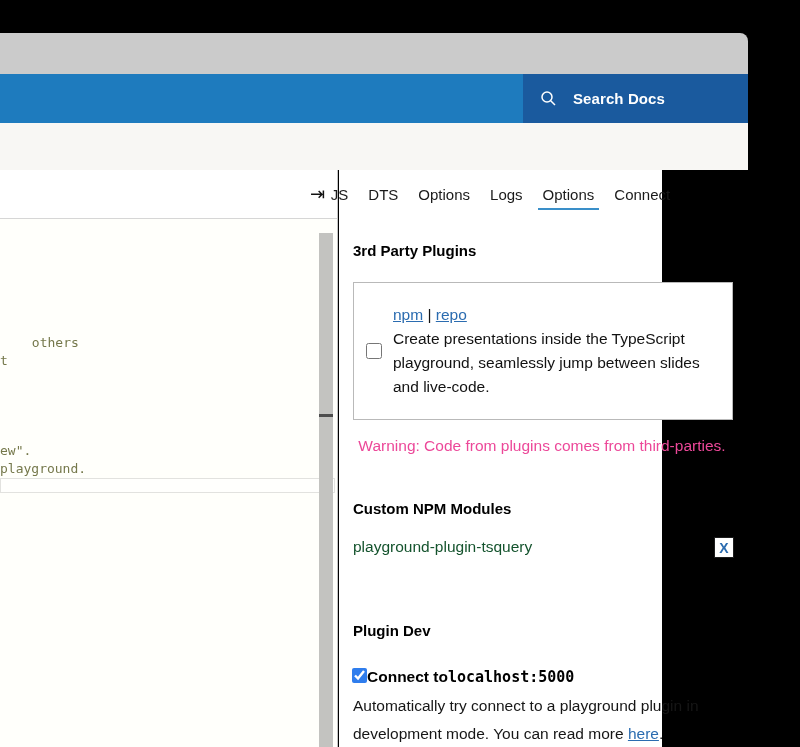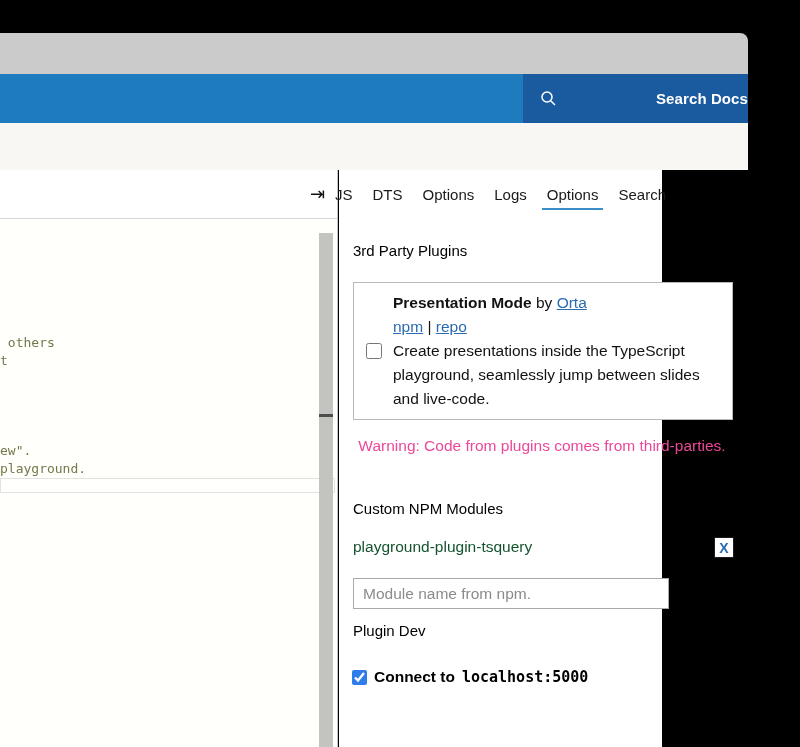--- a/index.html
+++ b/index.html
@@ -9,39 +9,39 @@
 
   
   .chrome-bar { position: absolute; top: 33px; left: 0; width: 748px; height: 41px;
     background: #cbcbcb; border-top-right-radius: 8px; }
 
   
   .nav { position: absolute; top: 74px; left: 0; width: 748px; height: 49px;
     background: var(--nav-blue, #1e7bbe); }
   .search-docs { position: absolute; top: 0; right: 0; width: 225px; height: 49px;
     background: var(--search-blue, #1a5a9e); color: #fff; display: flex;
-    align-items: center; justify-content: space-between; padding-left: 17px;
-    gap: 8px; cursor: pointer; }
+    align-items: center; justify-content: flex-start; padding-left: 17px;
+    gap: 16px; cursor: pointer; }
   .search-docs span { font-size: 15px; font-weight: 700; letter-spacing: 0.1px; }
 
   
   .substrip { position: absolute; top: 123px; left: 0; width: 748px; height: 47px;
     background: #f8f7f4; }
 
   
   .editor-pane { position: absolute; top: 170px; left: 0; width: 338px; height: 577px;
     background: #fffffb; border-right: 1px solid #c4c4c4; }
   .editor-toolbar { position: absolute; top: 0; left: 0; width: 100%; height: 49px;
     background: #fff; border-bottom: 1px solid #d6d6d6; }
   .dock-icon { position: absolute; top: 12px; right: 12px; font-size: 18px;
     color: #111; line-height: 24px; cursor: pointer; }
   .code-line { position: absolute; left: 0; white-space: pre;
     font-family: "DejaVu Sans Mono", monospace; font-size: 13px; line-height: 18px;
     color: var(--code-text, #75784b); }
-  .cl-1 { top: 164px; }
+  .cl-1 { top: 164px; padding-left: 24px; }
   .cl-2 { top: 182px; }
   .cl-3 { top: 272px; }
   .cl-4 { top: 290px; }
   .current-line { position: absolute; top: 308px; left: 0; width: 335px; height: 15px;
     border: 1px solid #e2e2df; background: #fffffd; }
   .scrollbar { position: absolute; top: 63px; right: 4px; width: 14px; height: 514px;
     background: #c3c3c0; }
   .scroll-marker { position: absolute; top: 181px; left: 0; width: 14px; height: 3px;
     background: #4d4d4d; }
 
@@ -49,21 +49,21 @@
   .sidebar { position: absolute; top: 170px; left: 339px; width: 323px; height: 577px;
     background: #fff; color: #121212; }
 
   .tabs { position: absolute; top: 14px; left: 0; width: 100%;
     display: flex; justify-content: center; gap: 10px; }
   .tab { font-size: 15px; font-weight: 500; color: #1a1a1a; padding: 2px 5px 5px 5px;
     border-bottom: 2px solid transparent; cursor: pointer; background: none; border-top: none;
     border-left: none; border-right: none; font-family: inherit; }
   .tab.active { border-bottom-color: var(--tab-underline, #3a8fc9); }
 
-  .section-h { position: absolute; left: 14px; font-size: 15px; font-weight: 400; color: #000; }
+  .section-h { position: absolute; left: 14px; font-size: 15px; font-weight: 700; color: #000; }
   .h-plugins { top: 72px; }
   .h-modules { top: 330px; }
   .h-dev { top: 452px; }
 
   .plugin-box { position: absolute; top: 112px; left: 14px; width: 380px; height: 138px;
     border: 1px solid #b9b9b9; background: #fff; display: flex; align-items: center;
     gap: 11px; padding: 10px 12px; }
   .plugin-box input[type=checkbox] { width: 16px; height: 16px; flex: 0 0 auto; cursor: pointer; }
   .plugin-info { font-size: 15.5px; line-height: 24px; }
   .plugin-title b { font-weight: 700; }
@@ -78,21 +78,21 @@
     border: 1px solid #1c1c1c; background: #fff; color: var(--link-blue, #2b6cb0);
     font-size: 14px; font-weight: 700; line-height: 18px; text-align: center;
     cursor: pointer; font-family: inherit; }
 
   .npm-input { position: absolute; top: 408px; left: 14px; width: 316px; height: 31px;
     border: 1px solid #a9a9a9; background: #fff; font-size: 15.5px; padding: 0 9px;
     color: #222; font-family: inherit; }
   .npm-input::placeholder { color: #8b8b8b; }
 
   .connect-row { position: absolute; top: 498px; left: 13px; width: 390px;
-    display: flex; align-items: center; gap: 7px; }
+    display: flex; align-items: flex-start; }
   .connect-row input[type=checkbox] { width: 15px; height: 15px;
     accent-color: var(--checkbox-blue, #2f7ded); cursor: pointer; }
   .connect-label { font-size: 15.5px; font-weight: 700; color: #000; }
   .connect-host { font-family: "DejaVu Sans Mono", monospace; font-size: 15px;
     font-weight: 700; color: #000; }
 
   .dev-desc { position: absolute; top: 522px; left: 14px; width: 392px;
     font-size: 15.5px; line-height: 28px; color: #161616; }
 </style>
 </head>
@@ -129,48 +129,47 @@
   </div>
 
   <div class="sidebar">
 
     <div class="tabs">
       <button class="tab">JS</button>
       <button class="tab">DTS</button>
       <button class="tab">Options</button>
       <button class="tab">Logs</button>
       <button class="tab active">Options</button>
-      <button class="tab">Search</button>
+      <button class="tab">Connect</button>
     </div>
 
     <h4 class="section-h h-plugins">3rd Party Plugins</h4>
 
     <div class="plugin-box">
       <input type="checkbox" style="">
       <div class="plugin-info">
-        <div class="plugin-title"><b>Presentation Mode</b><span> by </span><a class="link">Orta</a></div>
         <div><a class="link">npm</a><span> | </span><a class="link">repo</a></div>
         <div>Create presentations inside the TypeScript playground, seamlessly jump between slides and live-code.</div>
       </div>
     </div>
 
     <p class="warning">Warning: Code from plugins comes from third-parties.</p>
 
     <h4 class="section-h h-modules">Custom NPM Modules</h4>
 
     <div class="module-row">
       <span class="module-name">playground-plugin-tsquery</span>
       <button class="remove-btn">X</button>
     </div>
 
-    <input class="npm-input" type="text" placeholder="Module name from npm." style="">
 
     <h4 class="section-h h-dev">Plugin Dev</h4>
 
     <div class="connect-row">
       <input type="checkbox" checked="" style="">
       <span class="connect-label">Connect to </span>
         <span class="connect-host">localhost:5000</span>
     </div>
 
+    <p class="dev-desc"><span>Automatically try connect to a playground plugin in development mode. You can read more </span><a class="link">here</a><span>.</span></p>
 
   </div>
 </div>
 
 </body></html>

